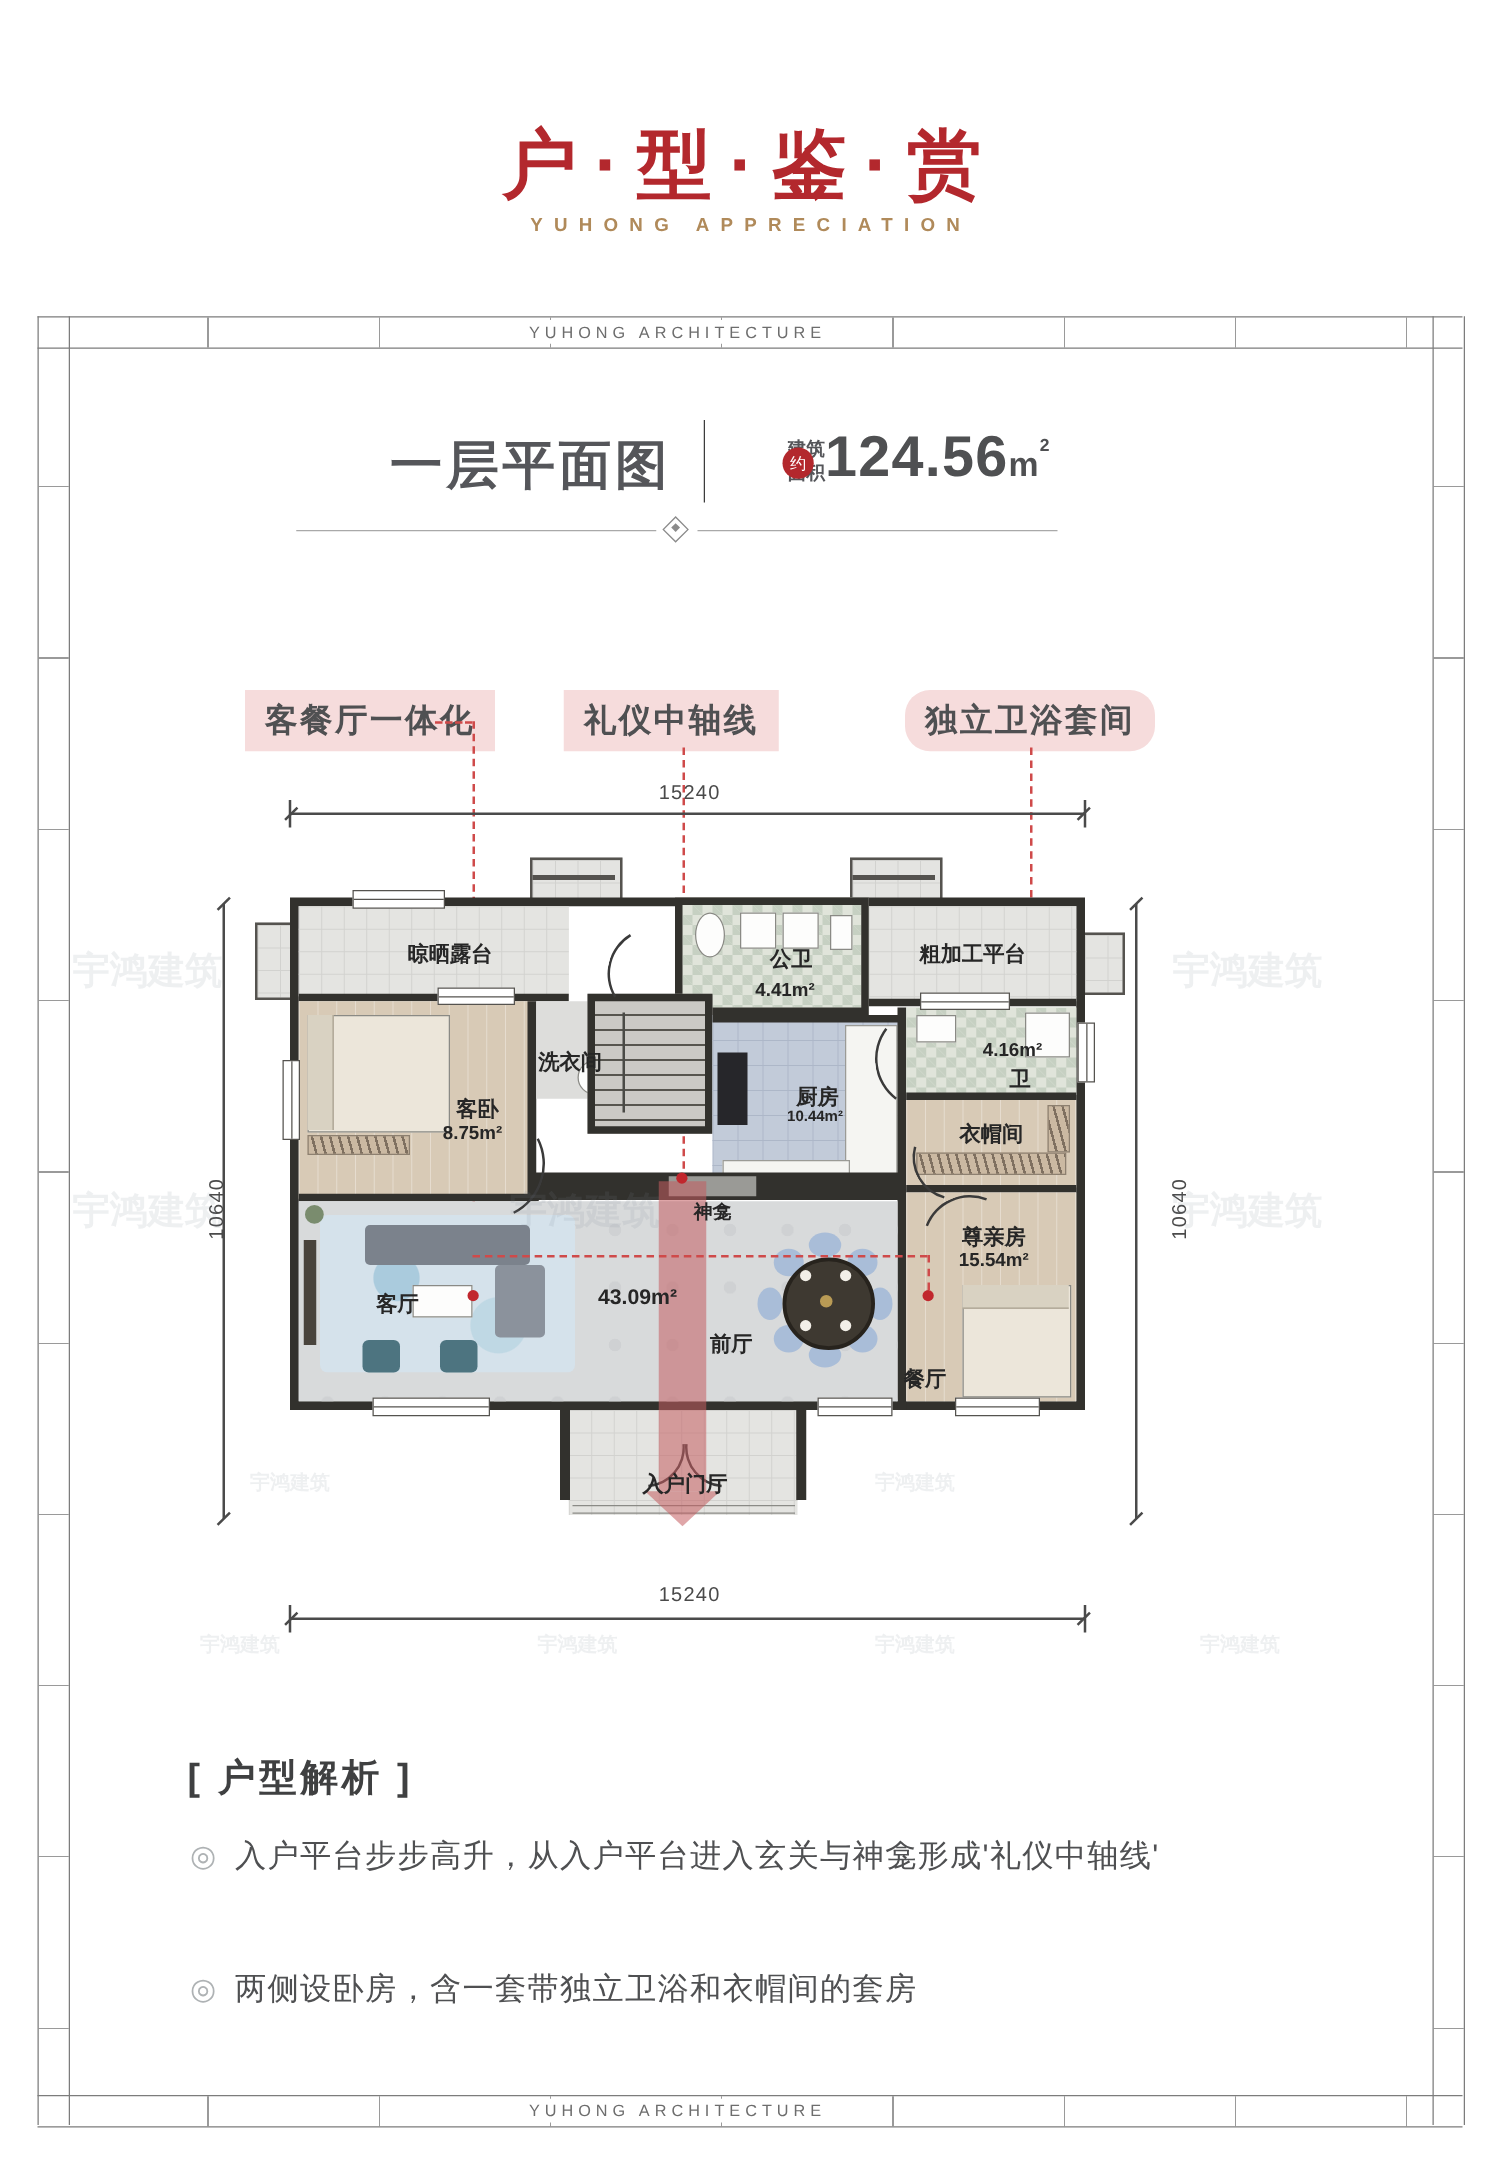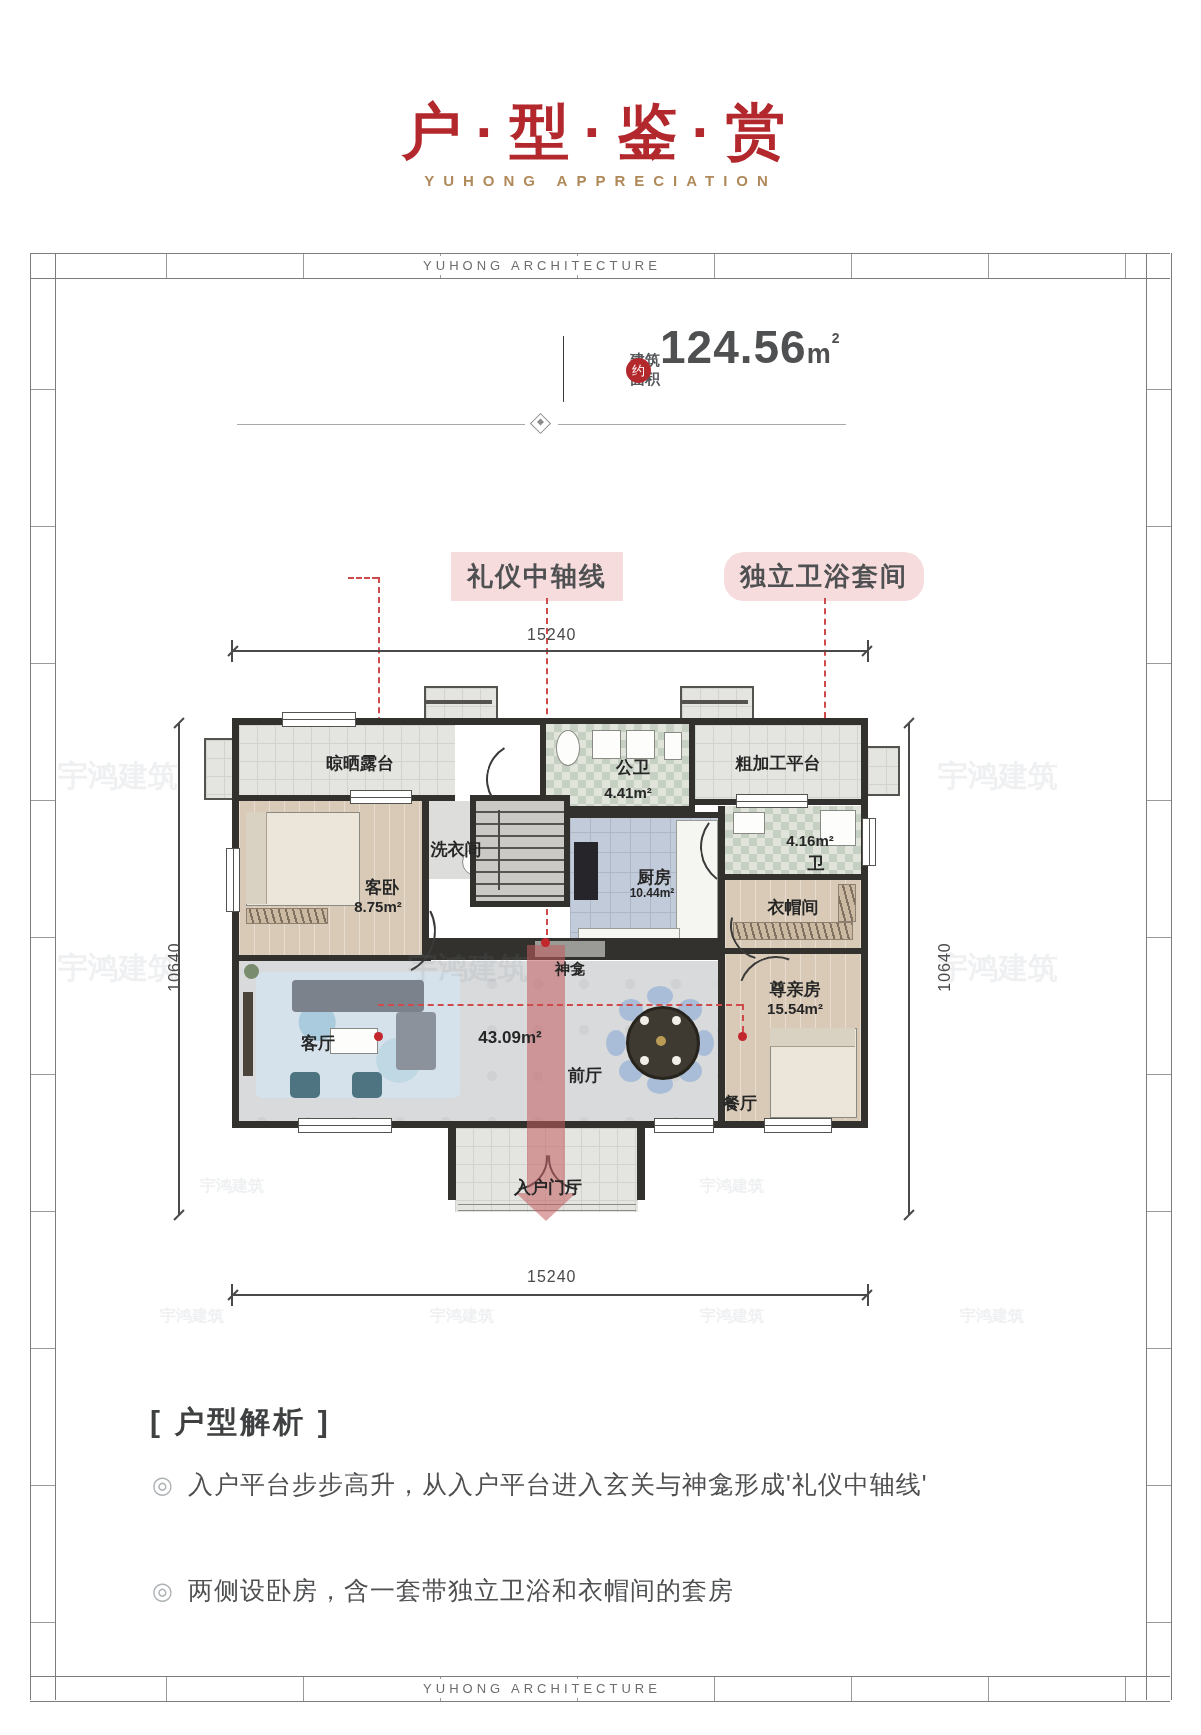--- a/index.html
+++ b/index.html
@@ -82,34 +82,36 @@
   <div class="abs main-title">户·型·鉴·赏</div>
   <div class="abs sub-title">YUHONG APPRECIATION</div>
 
   <div class="abs band" style="left:30px;top:253px;width:1140px;height:24px;"></div>
   <div class="abs band" style="left:30px;top:1676px;width:1140px;height:24px;"></div>
   <div class="abs bandv" style="left:30px;top:253px;width:24px;height:1447px;"></div>
   <div class="abs bandv" style="left:1146px;top:253px;width:24px;height:1447px;"></div>
   <div class="abs brand" style="left:542px;top:256px;">YUHONG ARCHITECTURE</div>
   <div class="abs brand" style="left:542px;top:1679px;">YUHONG ARCHITECTURE</div>
 
+  <div class="abs plan-title" style="left:312px;top:344px;">一层平面图</div>
   <div class="abs" style="left:563px;top:336px;width:1px;height:66px;background:#3c3c3c;"></div>
   <div class="abs area-cap" style="left:584px;top:350px;">
     <div>建筑</div>
     <div>面积</div>
   </div>
   <div class="abs approx" style="left:626px;top:358px;">约</div>
-  <div class="abs area-val" style="left:660px;top:320px;"><span>124.56</span><span class="area-unit">m</span><span class="area-sup">2</span></div>
+  <div class="abs area-val" style="left:660px;top:338px;"><span>124.56</span><span class="area-unit">m</span><span class="area-sup">2</span></div>
 
   <div class="abs hline" style="left:237px;top:424px;width:288px;"></div>
   <div class="abs hline" style="left:558px;top:424px;width:288px;"></div>
   <div class="abs ornament" style="left:533px;top:416px;">
       <i></i>
     </div>
 
+  <div class="abs callout" style="left:296px;top:552px;">客餐厅一体化</div>
   <div class="abs callout" style="left:537px;top:552px;">礼仪中轴线</div>
   <div class="abs callout" style="left:824px;top:552px;border-radius:20px;">独立卫浴套间</div>
 
   <div class="abs rdh" style="left:348px;top:577px;width:30px;"></div>
   <div class="abs rdv" style="left:378px;top:577px;height:427px;"></div>
   <div class="abs rdv" style="left:546px;top:598px;height:347px;"></div>
   <div class="abs rdv" style="left:824px;top:598px;height:120px;"></div>
 
   <div class="abs dimlab" style="left:527px;top:626px;">15240</div>
   <div class="abs dimh" style="left:232px;top:650px;width:636px;"></div>

